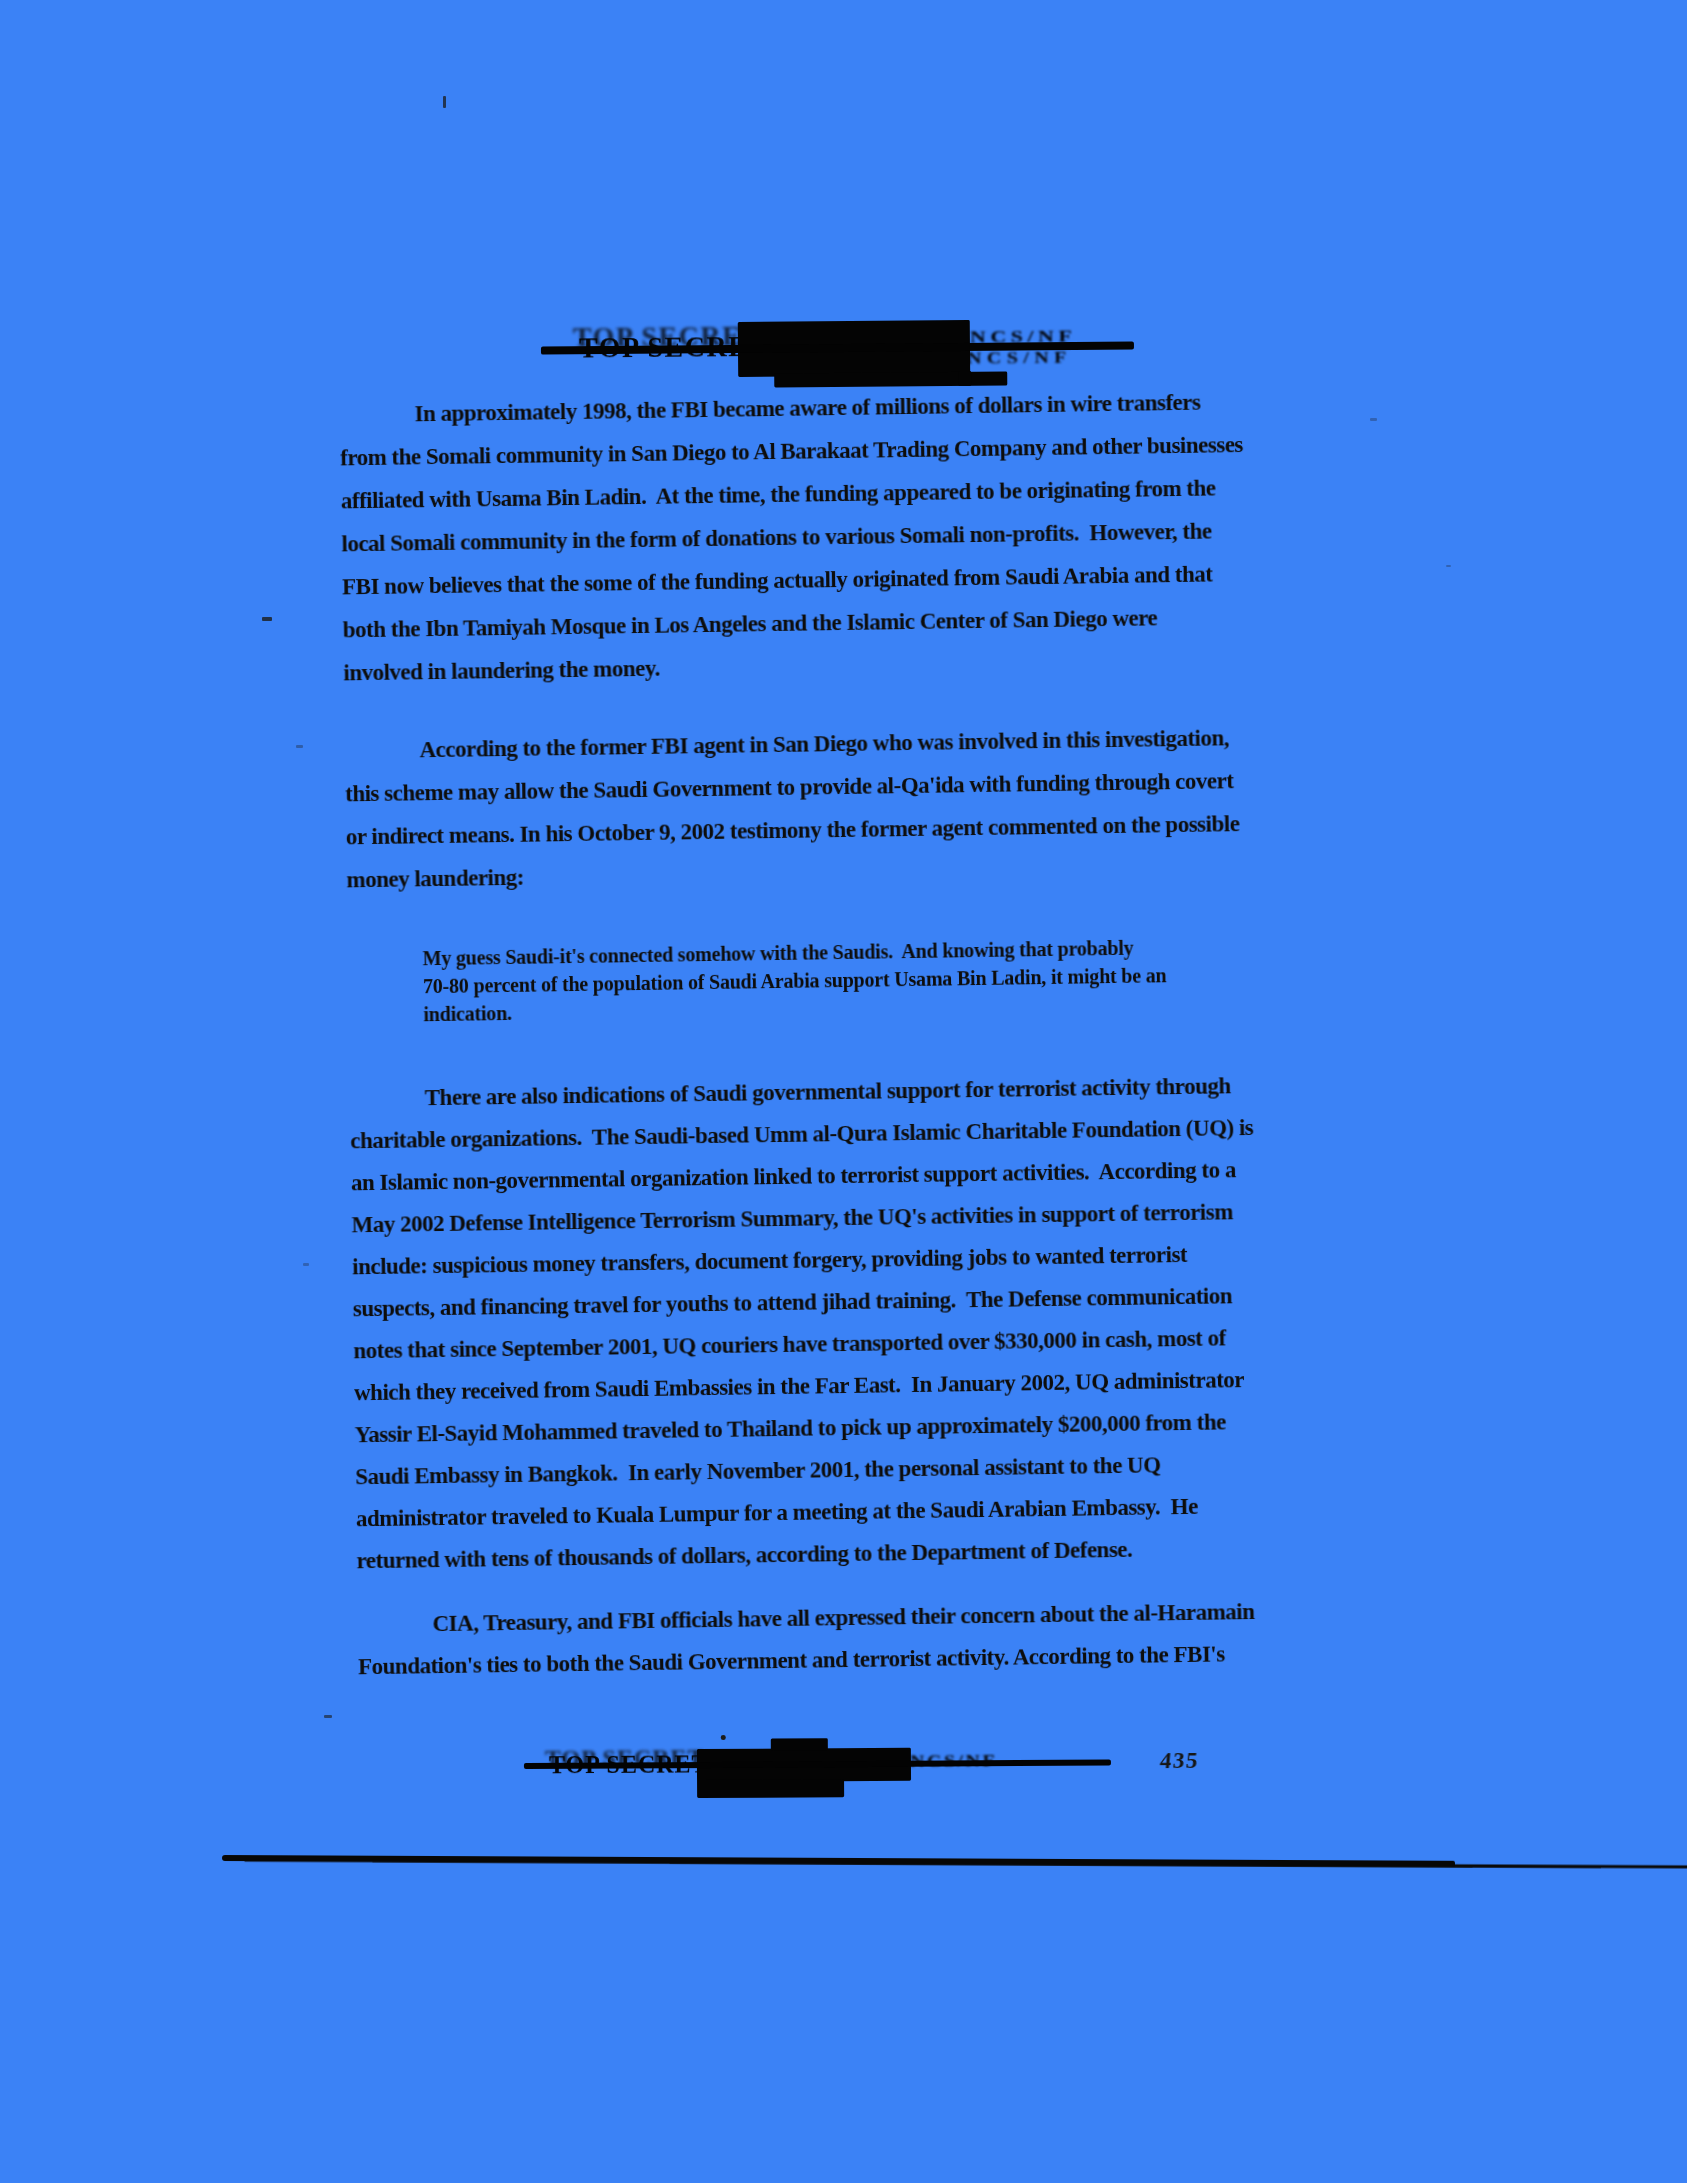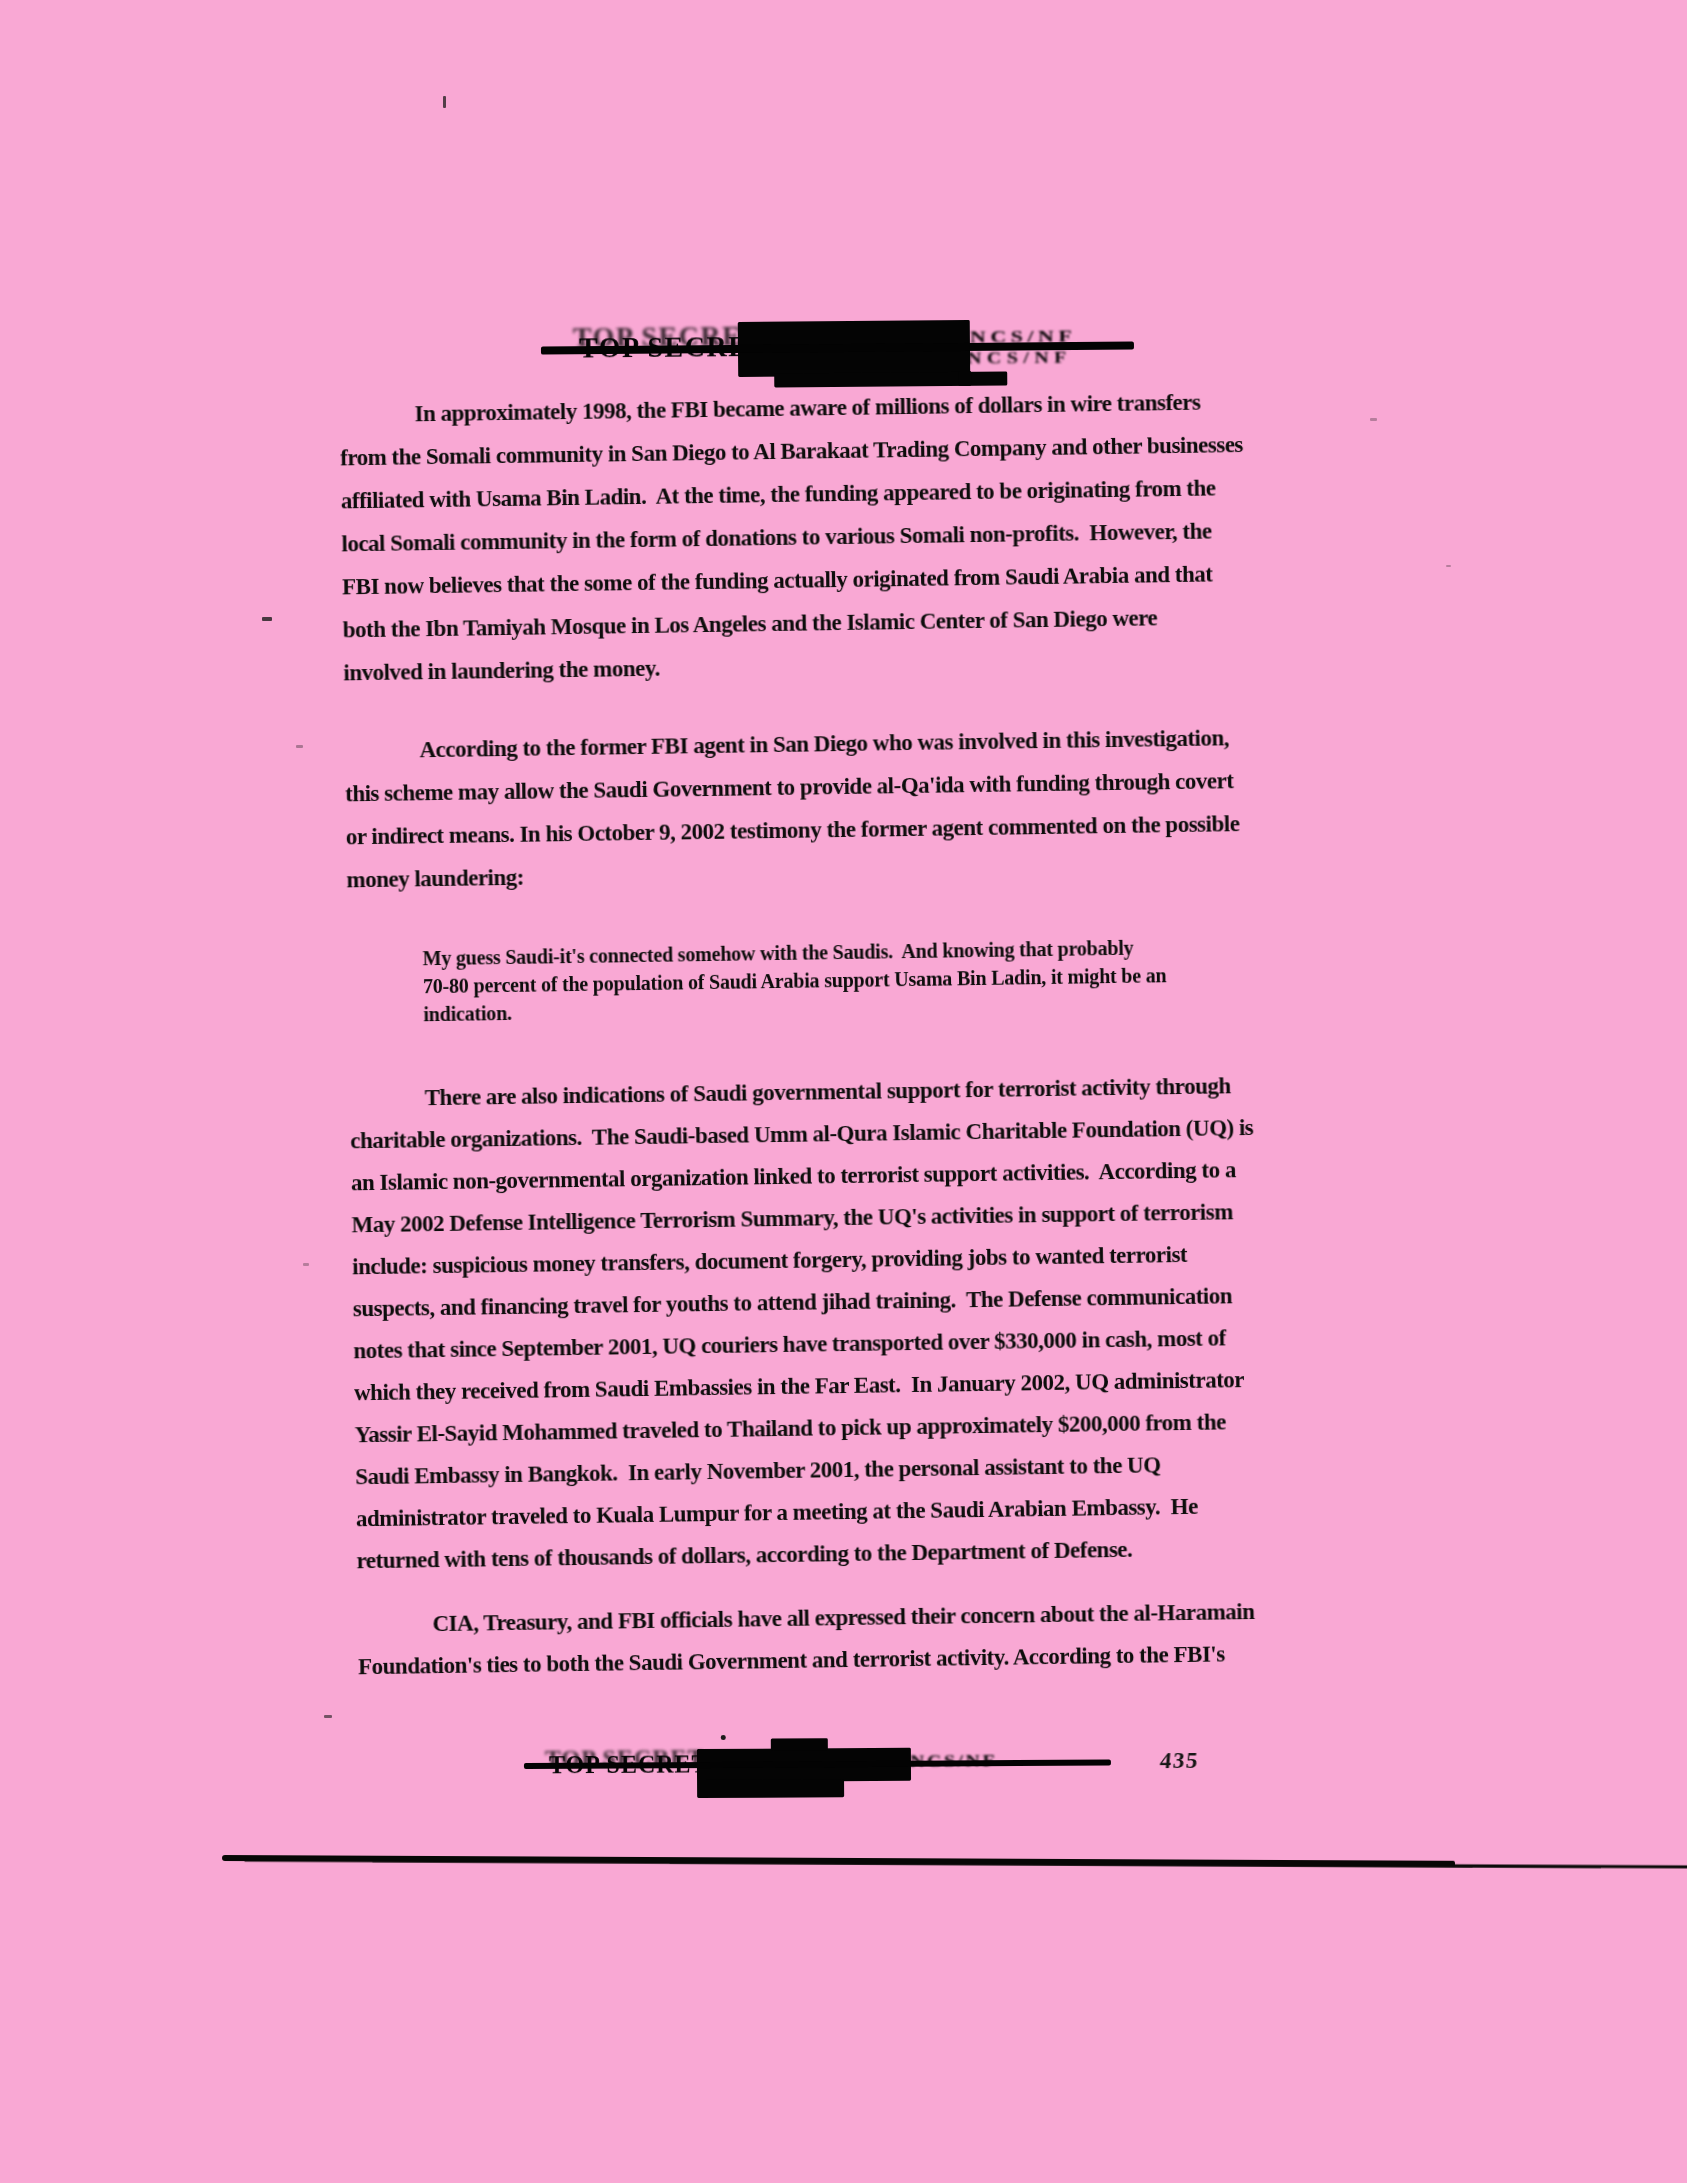--- a/index.html
+++ b/index.html
@@ -8,21 +8,21 @@
     width: 1687px;
     height: 2183px;
     background: #fcfcfa;
     overflow: hidden;
     font-family: "Liberation Serif", "DejaVu Serif", serif;
   }
   .page {
     position: relative;
     width: 1687px;
     height: 2183px;
-    background: #f9a8d4;
+    background: #3b82f6;
   }
 
   
   .body-col {
     position: absolute;
     left: 348px;
     top: 0;
     width: 990px;
     height: 1782px;
     transform: rotate(-0.85deg);

